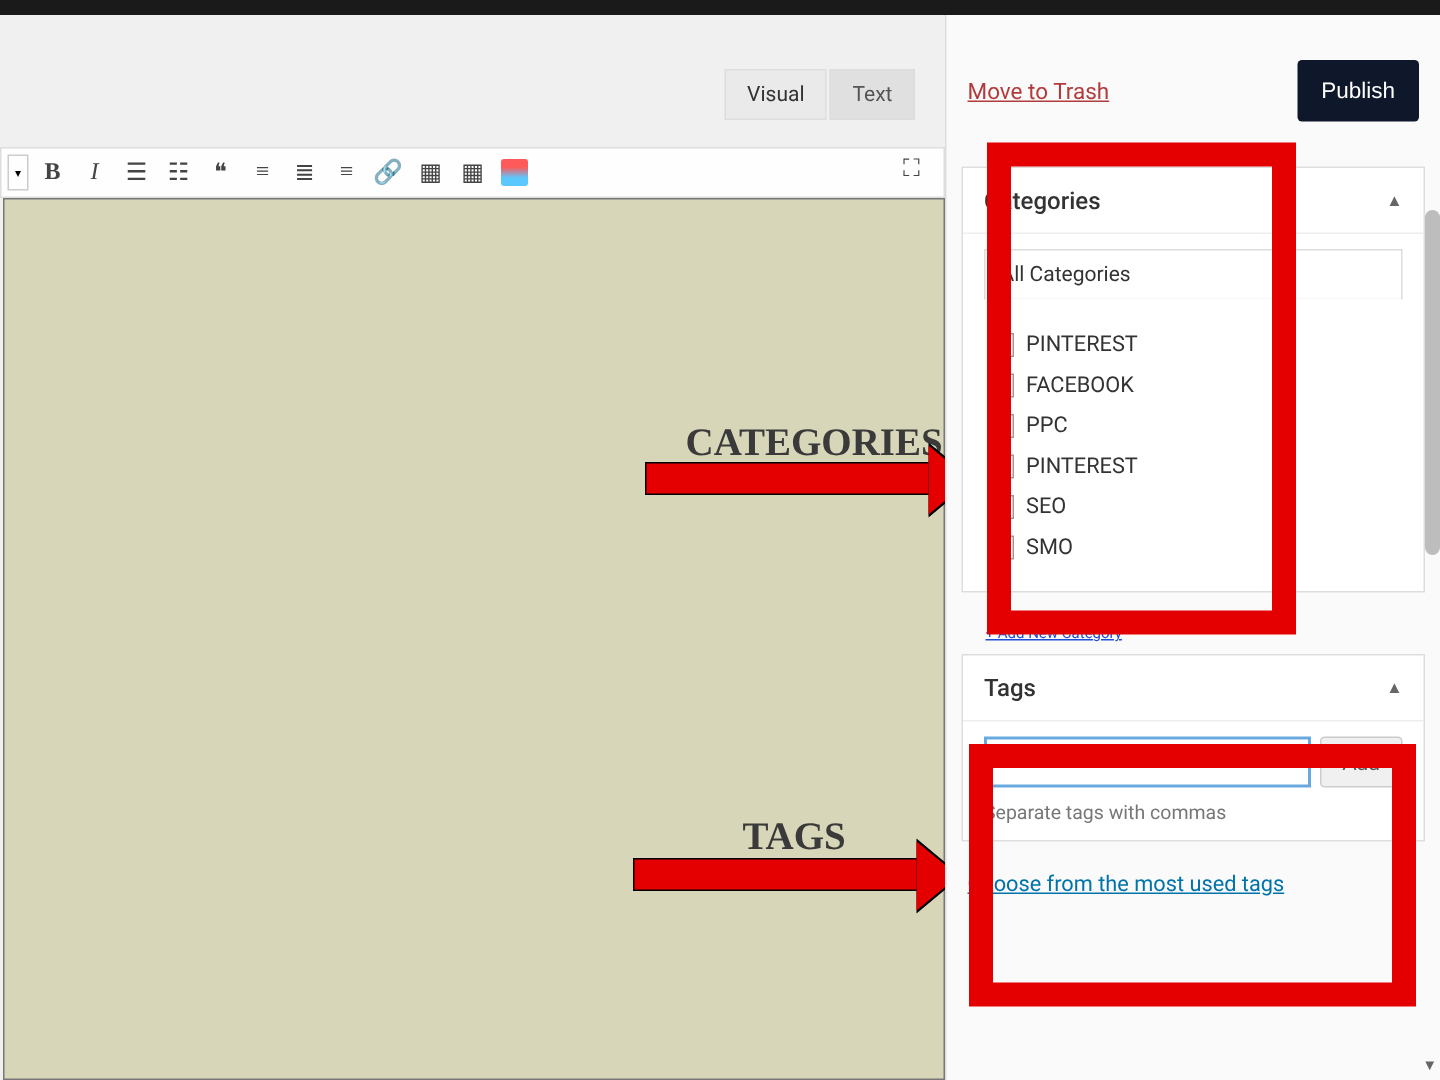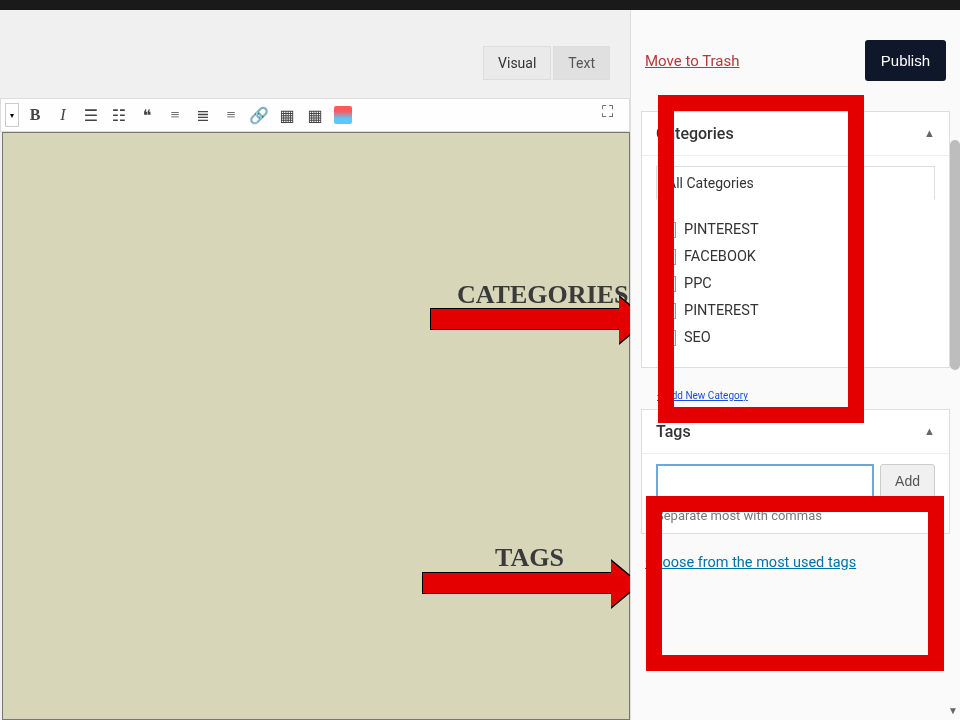--- a/index.html
+++ b/index.html
@@ -394,37 +394,41 @@
             <span>PPC</span>
           </li>
           <li>
             <span class="chk"></span>
             <span>PINTEREST</span>
           </li>
           <li>
             <span class="chk"></span>
             <span>SEO</span>
           </li>
+          <li>
+            <span class="chk"></span>
+            <span>SMO</span>
+          </li>
         </ul>
       </div>
     </div>
     <a class="add-new-cat">+ Add New Category</a>
 
     
     <div class="panel">
       <div class="panel-header">
         <span class="panel-title">Tags</span>
         <span class="toggle-indicator">▲</span>
       </div>
       <div class="panel-body">
         <div class="tags-input-row">
           <input class="tags-input" type="text" value="" style="">
           <button class="add-btn">Add</button>
         </div>
-        <div class="tag-hint">Separate most with commas</div>
+        <div class="tag-hint">Separate tags with commas</div>
       </div>
     </div>
     <a class="most-used-tags">Choose from the most used tags</a>
 
   </div>
 </div>
 
 <div class="highlight-box hl-cat"></div>
 <div class="highlight-box hl-tags"></div>
 

